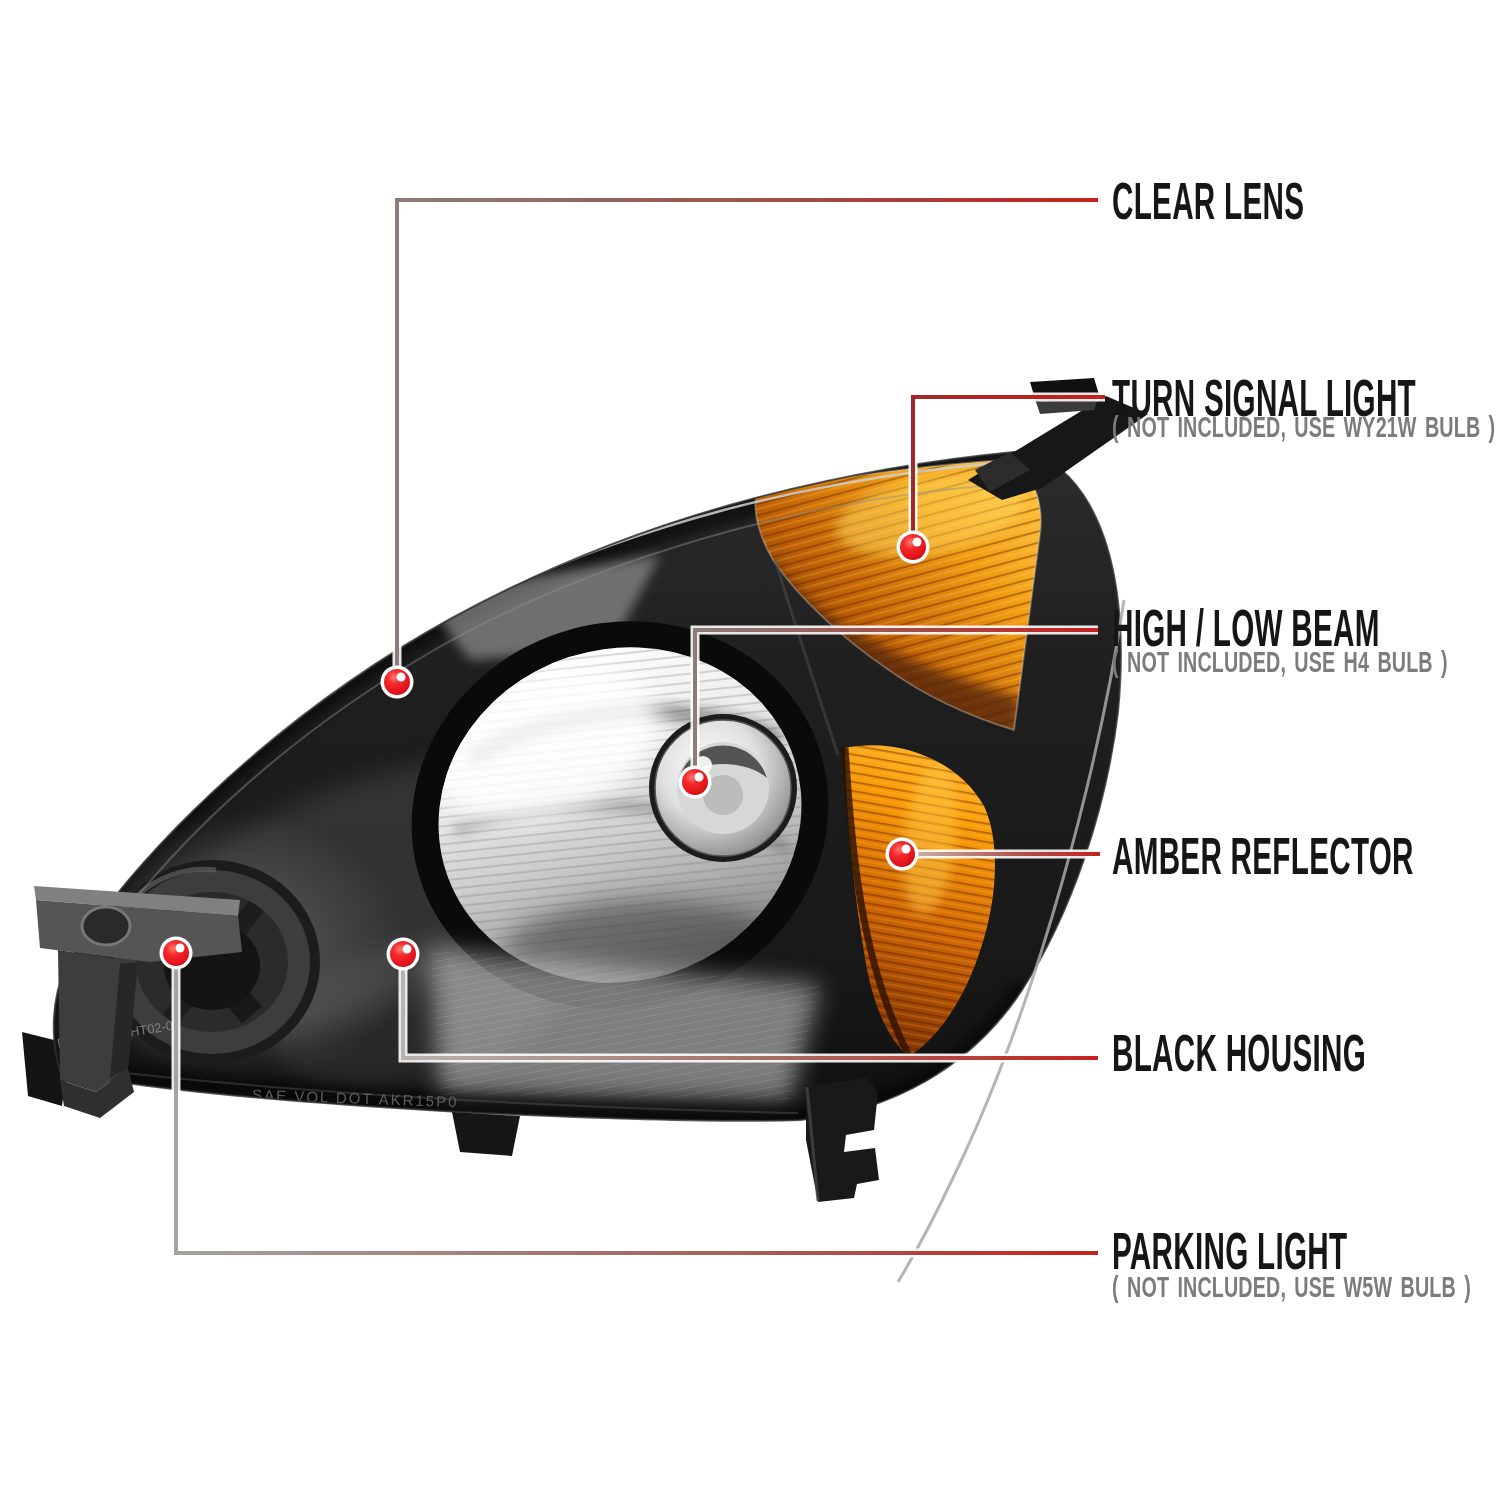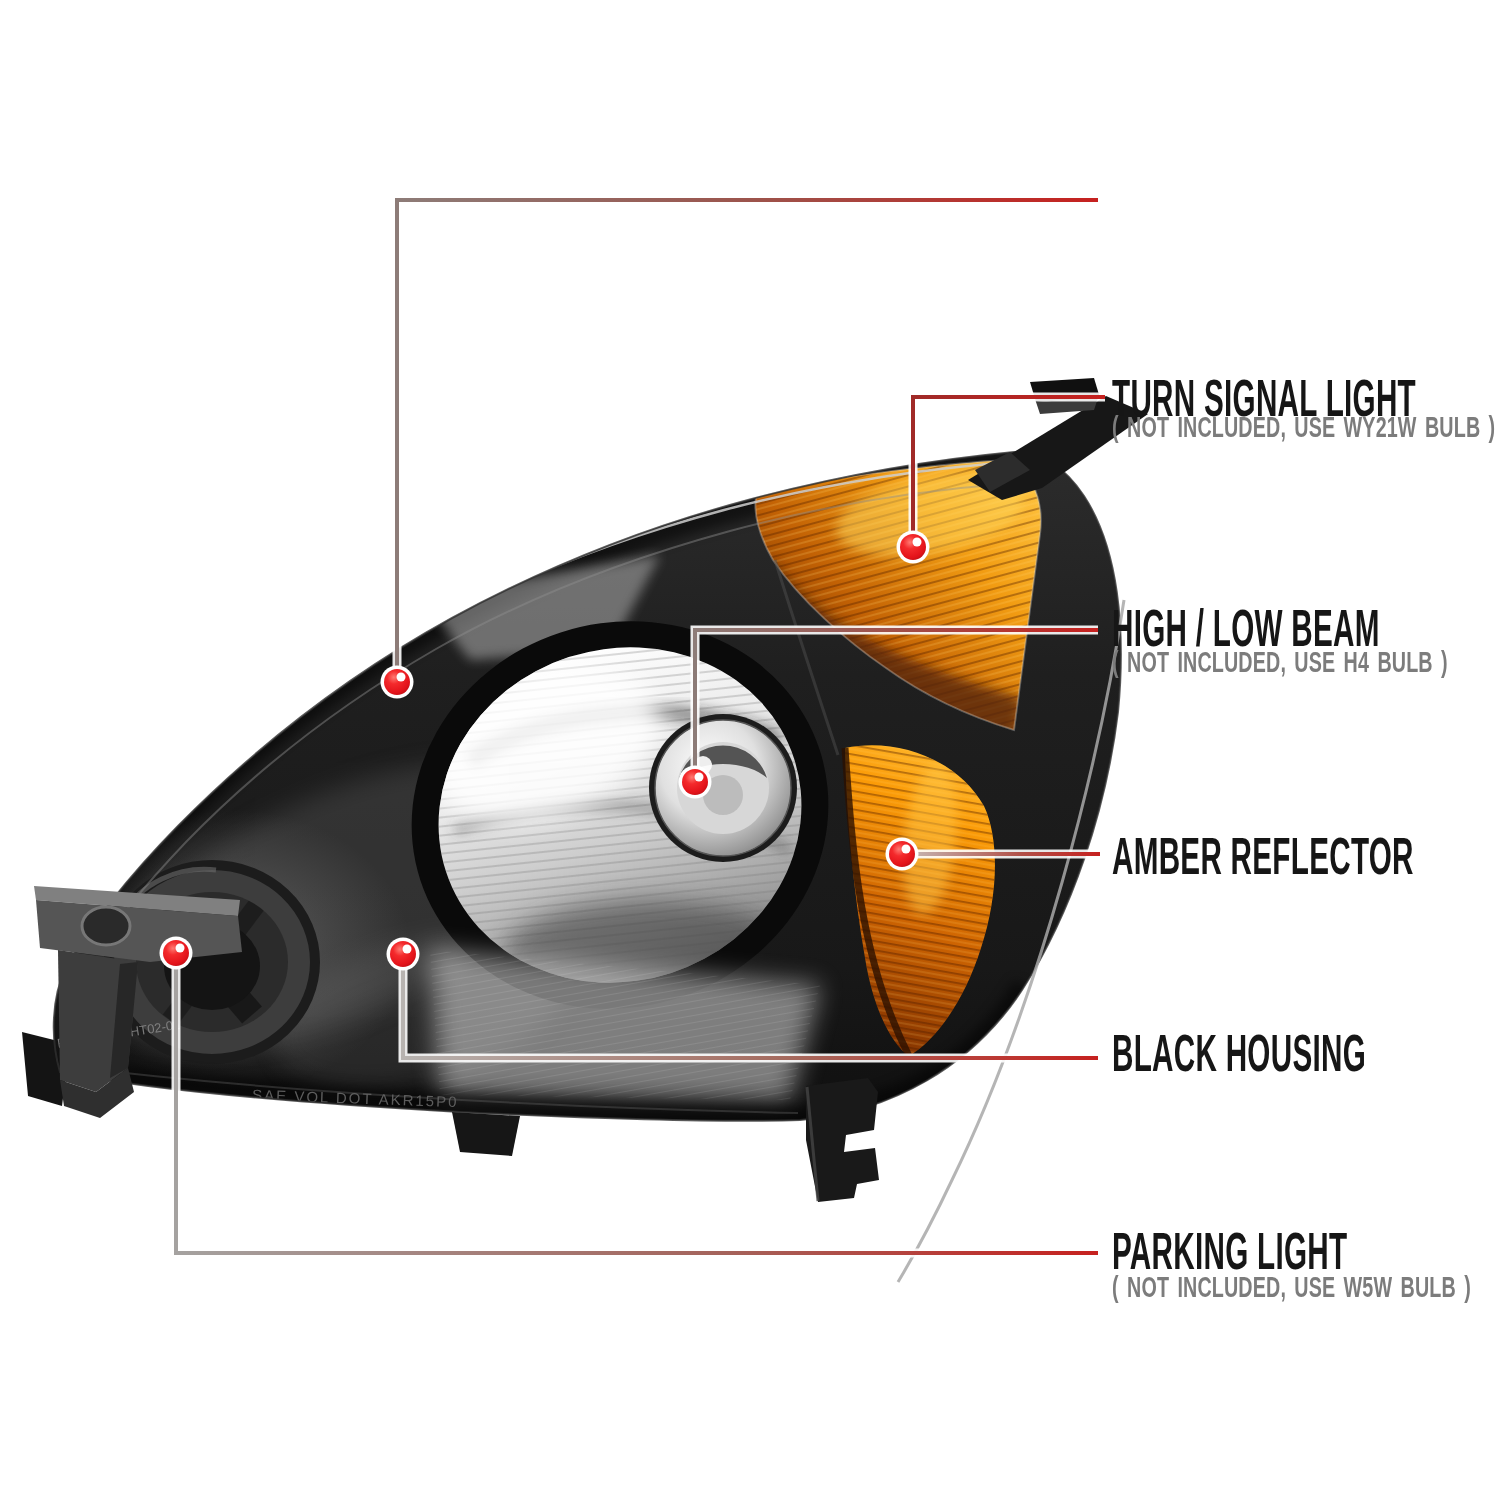--- a/index.html
+++ b/index.html
@@ -292,20 +292,21 @@
         <circle cx="407" cy="949" r="4.5" fill="#ffffff"></circle>
       </g>
       <g>
         <circle r="16.5" fill="#ffffff" cx="176" cy="953"></circle>
         <circle r="13" fill="url(#dotGrad)" cx="176" cy="953"></circle>
         <circle cx="180" cy="948" r="4.5" fill="#ffffff"></circle>
       </g>
     </g>
   </svg>
 
+  <div class="lbl t" style="top:175px"><span class="cond">CLEAR LENS</span></div>
 
   <div class="lbl t" style="top:372px"><span class="cond">TURN SIGNAL LIGHT</span></div>
   <div class="lbl s" style="top:413px"><span class="cond2">( NOT INCLUDED, USE WY21W BULB )</span></div>
 
   <div class="lbl t" style="top:602px"><span class="cond">HIGH / LOW BEAM</span></div>
   <div class="lbl s" style="top:648px"><span class="cond2">( NOT INCLUDED, USE H4 BULB )</span></div>
 
   <div class="lbl t" style="top:830px"><span class="cond">AMBER REFLECTOR</span></div>
 
   <div class="lbl t" style="top:1027px"><span class="cond">BLACK HOUSING</span></div>

